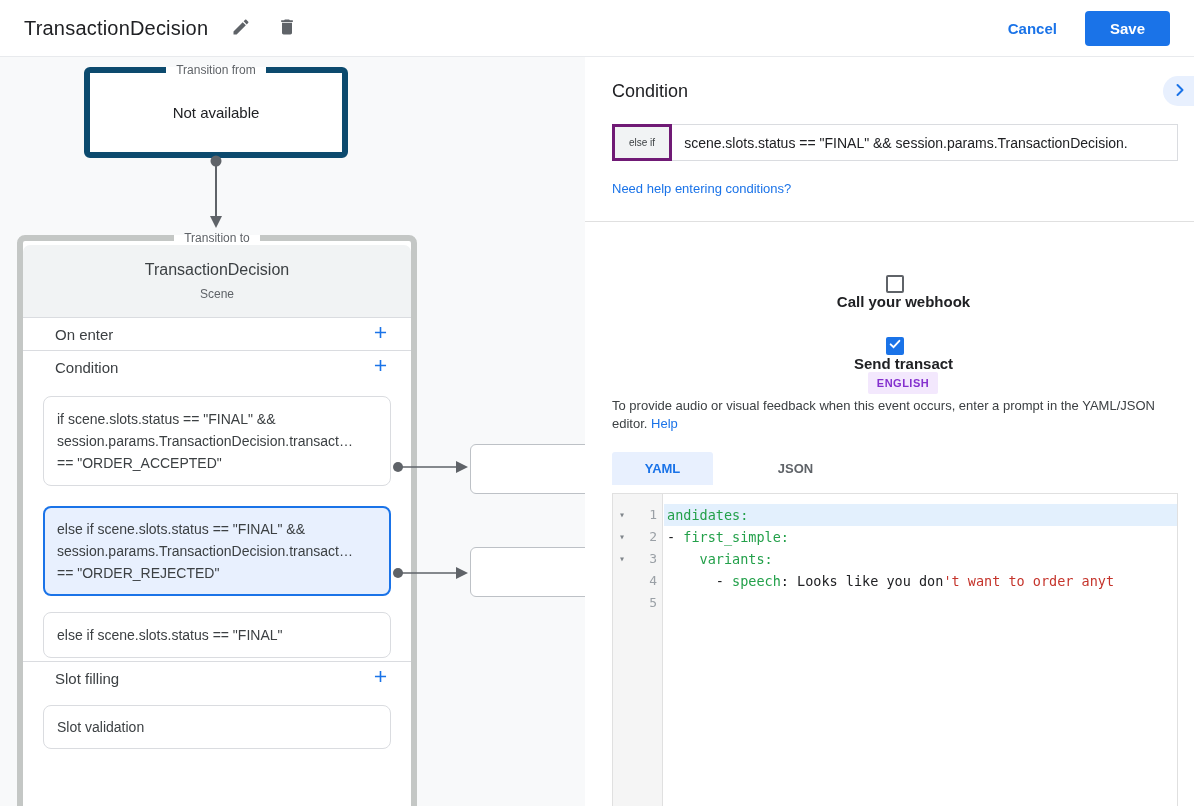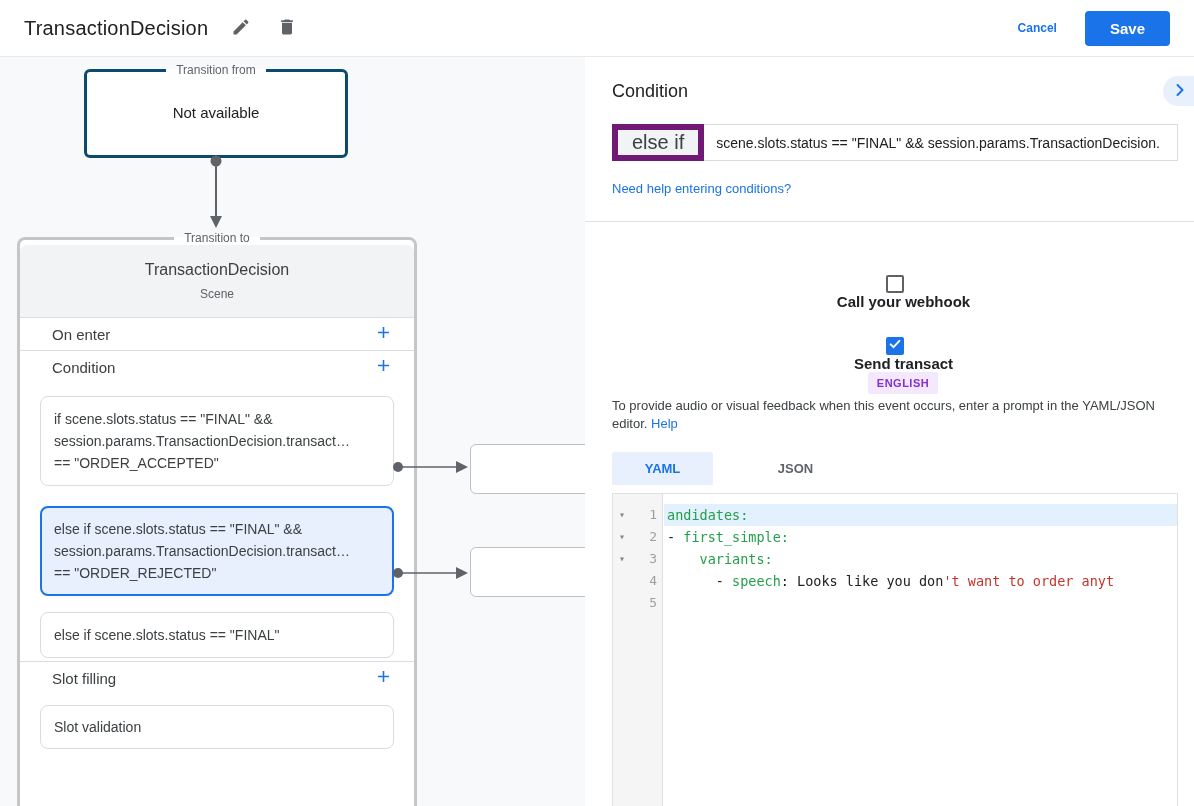--- a/index.html
+++ b/index.html
@@ -7,28 +7,28 @@
     font-family:"Liberation Sans", sans-serif; color:#202124; }
 
   
   .topbar { position:absolute; left:0; top:0; width:1194px; height:57px; background:#fff;
     border-bottom:1px solid #e8eaed; display:flex; align-items:center; padding:0 24px; }
   .topbar h1 { font-size:20px; font-weight:400; color:#202124; letter-spacing:.2px; }
   .icon-btn { background:none; border:none; cursor:pointer; margin-left:20px; width:26px; height:26px;
     display:flex; align-items:center; justify-content:center; }
   .icon-btn svg { fill:#5f6368; }
   .topbar-right { margin-left:auto; display:flex; align-items:center; gap:28px; }
-  .btn-text { background:none; border:none; color:#1a73e8; font-size:12px; font-weight:700;
+  .btn-text { background:none; border:none; color:#1a73e8; font-size:15px; font-weight:700;
     font-family:"Liberation Sans",sans-serif; cursor:pointer; }
   .btn-primary { background:#1a73e8; color:#fff; border:none; border-radius:4px; font-size:15px;
     font-weight:700; padding:9px 25px; font-family:"Liberation Sans",sans-serif; cursor:pointer; }
 
   
   .canvas { position:absolute; left:0; top:57px; width:585px; height:749px; background:#f8f9fa; overflow:hidden; }
-  fieldset { border:3px solid #0c4a6e; border-radius:6px; background:#fff; }
+  fieldset { border:6px solid #0c4a6e; border-radius:6px; background:#fff; }
   fieldset legend { margin:0 auto; padding:0 10px; font-size:12px; color:#5f6368; text-align:center; }
 
   .from-box { position:absolute; left:84px; top:6px; width:264px; height:95px; }
   .from-box .content { height:70px; display:flex; align-items:center; justify-content:center;
     font-size:15px; color:#202124; }
 
   .scene-card { position:absolute; left:17px; top:174px; width:400px; height:585px;
     border-radius:8px 8px 0 0; border-color:#c4c7c5; padding:0; display:flex; flex-direction:column; }
   .scene-header { background:#f1f3f4; border-bottom:1px solid #dadce0; text-align:center;
     padding:16px 0 16px; border-radius:7px 7px 0 0; }
@@ -50,22 +50,22 @@
   .target-box { position:absolute; left:470px; width:130px; height:50px; background:#fff;
     border:1px solid #bdc1c6; border-radius:6px; cursor:pointer; }
 
   
   .panel { position:absolute; left:585px; top:57px; width:609px; height:749px; background:#fff; overflow:hidden; }
   .sec1 { position:relative; padding:24px 16px 0 27px; height:165px; border-bottom:1px solid #e0e0e0; }
   .sec1 h2, .sec2 h2 { font-size:18px; font-weight:400; color:#202124; }
   .chevron-pill { position:absolute; right:-17px; top:19px; width:48px; height:30px; border-radius:16px;
     background:#e8f0fe; border:none; cursor:pointer; display:flex; align-items:center; padding-left:7px; }
   .cond-row { display:flex; margin-top:22px; height:37px; }
-  .cond-prefix { background:#f1f3f4; border:6px solid #701a75; padding:0 14px; display:flex;
-    align-items:center; font-size:20px; color:#3c4043; }
+  .cond-prefix { background:#f1f3f4; border:3px solid #701a75; padding:0 14px; display:flex;
+    align-items:center; font-size:10px; color:#3c4043; }
   .cond-input { flex:1; border:1px solid #dadce0; border-left:none; padding:0 12px; font-size:14px;
     color:#202124; font-family:"Liberation Sans",sans-serif; outline:none; }
   .help-link { display:inline-block; margin-top:20px; font-size:13px; color:#1a73e8; text-decoration:none; }
 
   .sec2 { padding:26px 16px 0 27px; display:flex; flex-direction:column; height:584px; }
   .cb-row { display:flex; align-items:center; margin-top:27px;flex-direction:column; }
   .cb { width:18px; height:18px; border:2px solid #5f6368; border-radius:2px; background:#fff; cursor:pointer; flex:none; }
   .cb.checked { border:none; background:#1a73e8; display:flex; align-items:center; justify-content:center; }
   .cb-label { margin-left:17px; font-size:15px; font-weight:700; color:#202124; cursor:pointer; }
   .badge { margin-left:16px; background:#f3e8fd; color:#8430ce; font-size:11px; font-weight:700;

